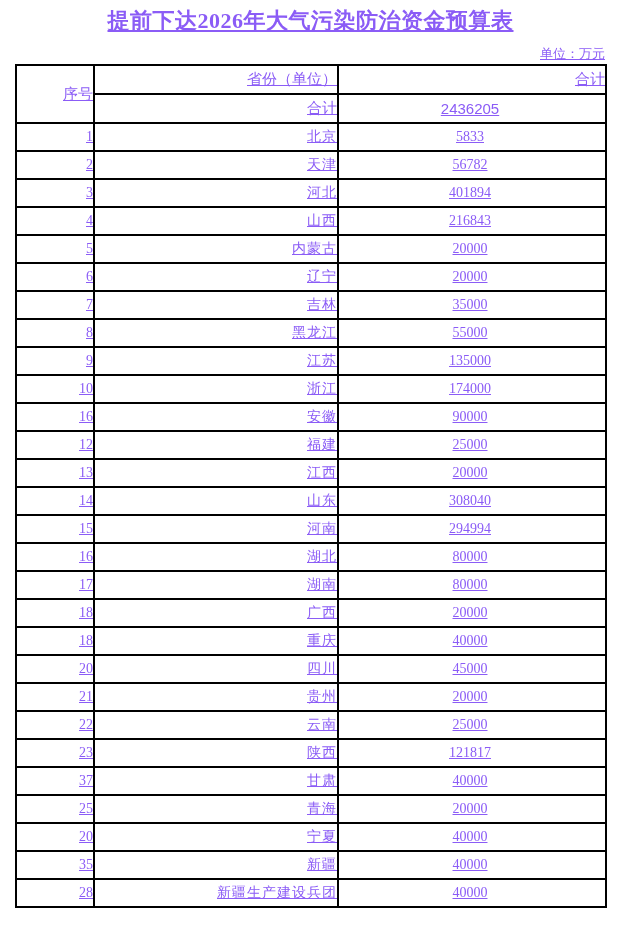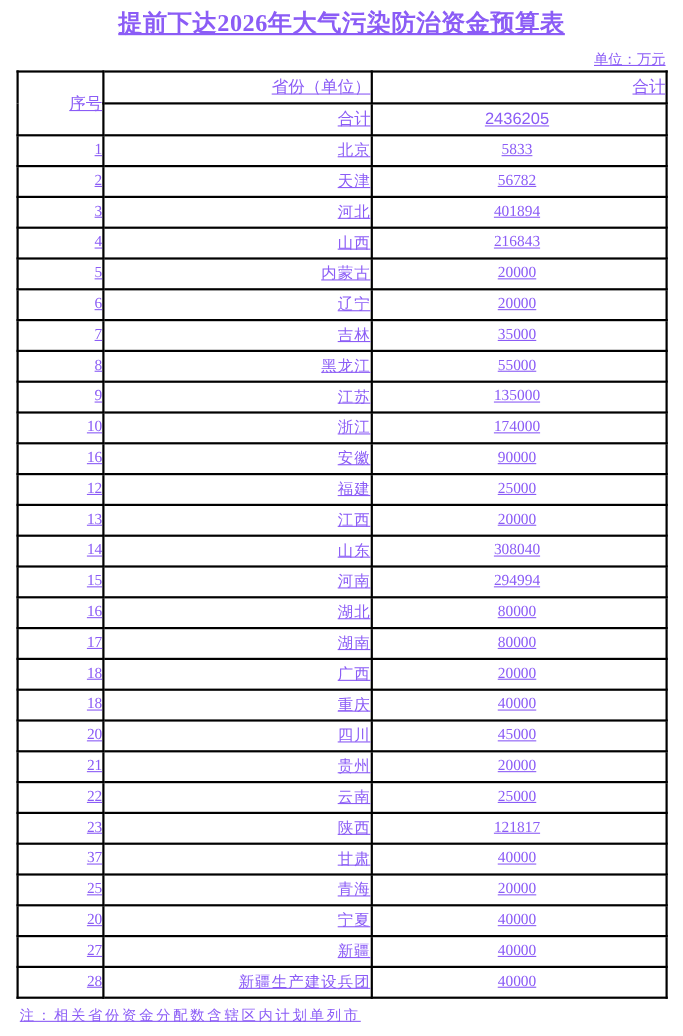--- a/index.html
+++ b/index.html
@@ -218,27 +218,26 @@
           <td class="cell-center col-index-cell">25</td>
           <td class="cell-center col-province-cell">青海</td>
           <td class="cell-right col-value-cell">20000</td>
         </tr>
         <tr>
           <td class="cell-center col-index-cell">20</td>
           <td class="cell-center col-province-cell">宁夏</td>
           <td class="cell-right col-value-cell">40000</td>
         </tr>
         <tr>
-          <td class="cell-center col-index-cell">27</td>
+          <td class="cell-center col-index-cell">35</td>
           <td class="cell-center col-province-cell">新疆</td>
           <td class="cell-right col-value-cell">40000</td>
         </tr>
         <tr>
           <td class="cell-center col-index-cell">28</td>
           <td class="cell-center col-province-cell">新疆生产建设兵团</td>
           <td class="cell-right col-value-cell">40000</td>
         </tr>
       </tbody>
   </table>
 
-  <div class="footnote">注：相关省份资金分配数含辖区内计划单列市</div>
 
 </div>
 
 </body></html>

